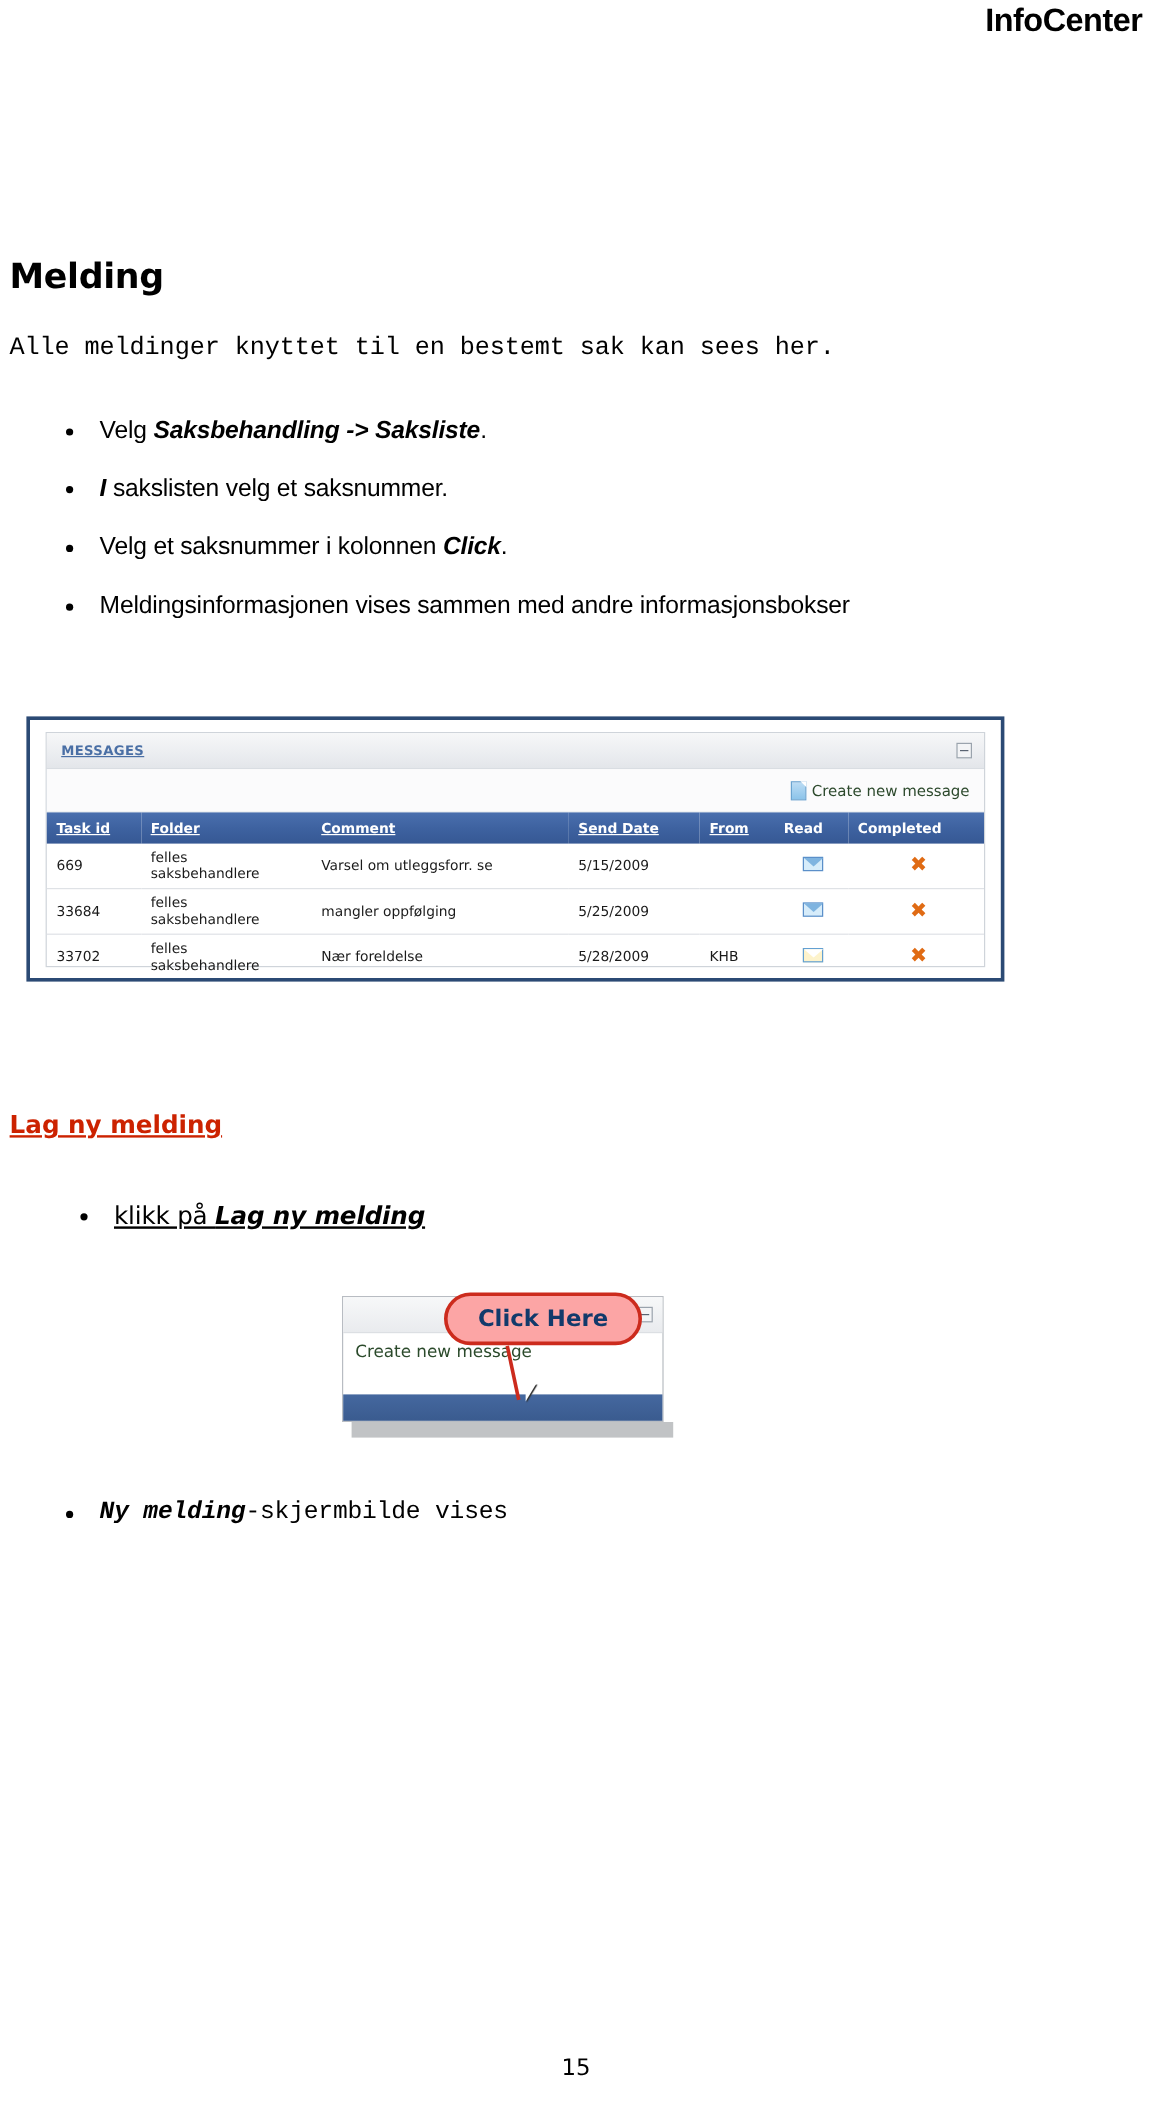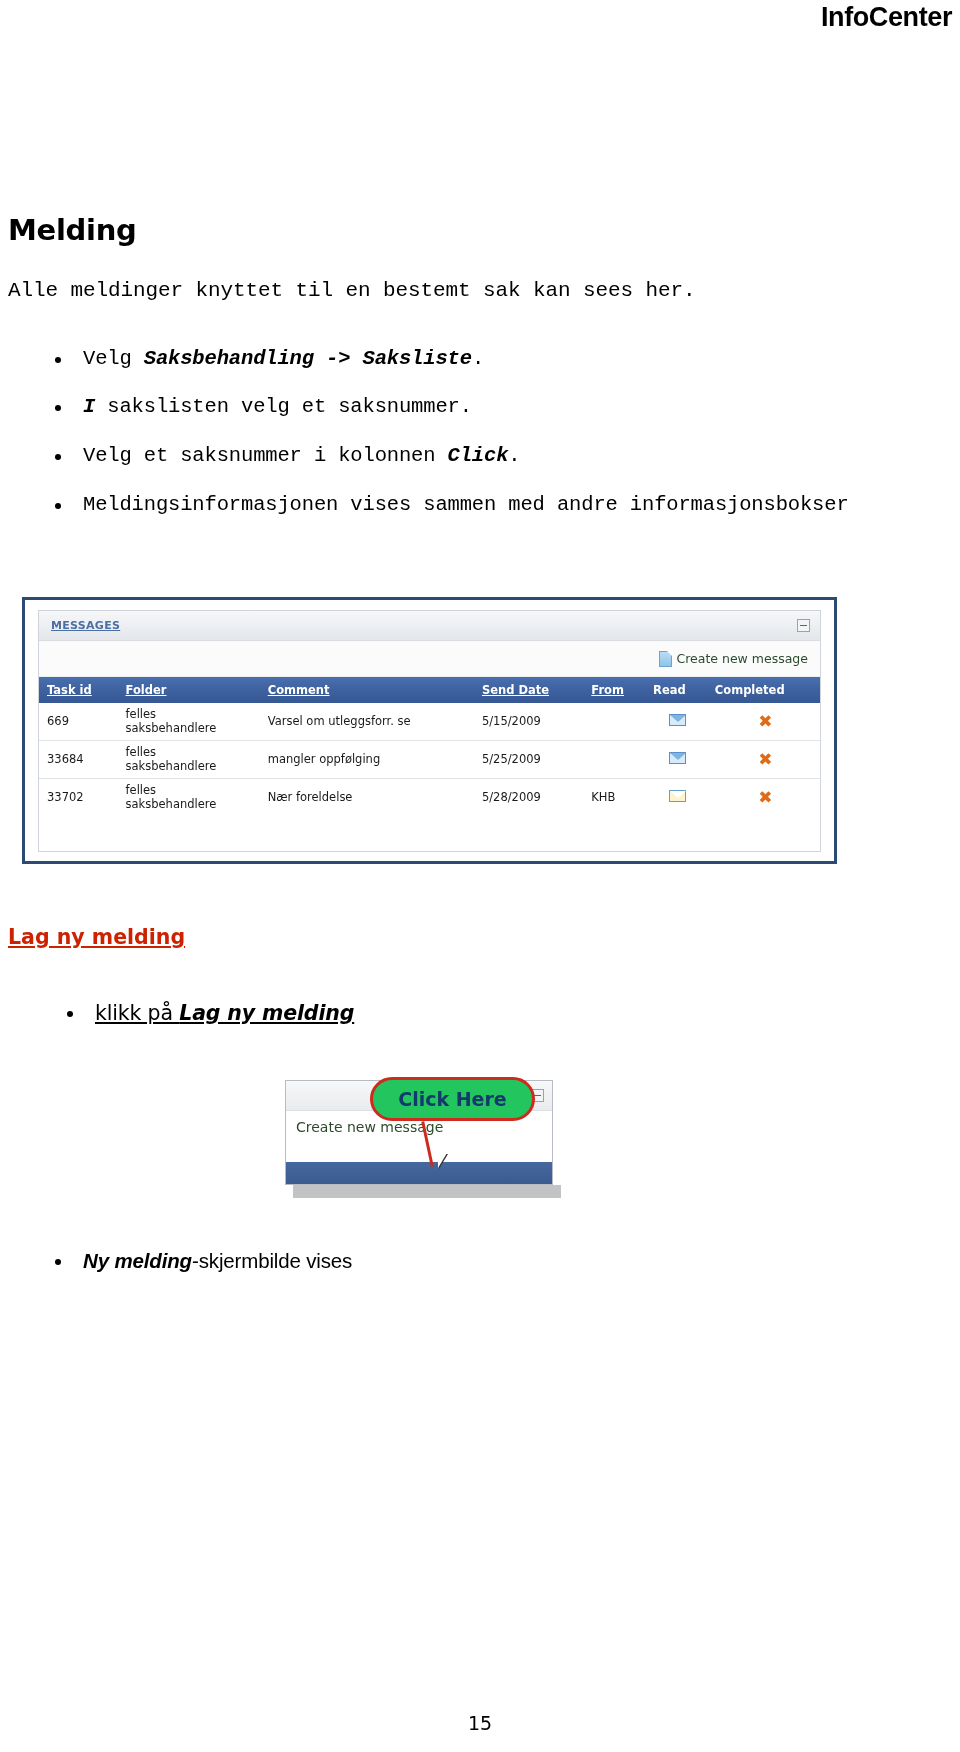--- a/index.html
+++ b/index.html
@@ -55,21 +55,21 @@
   }
 
   ul.bullets {
     list-style: none;
     margin: 0;
     padding: 0;
   }
   ul.bullets li {
     position: relative;
     padding-left: 75px;
-    font-family: Liberation Mono, monospace;
+    font-family: Liberation Sans, sans-serif;
     font-size: 20.5px;
     line-height: 1.3;
     margin-bottom: 22px;
     letter-spacing: -0.15px;
   }
   ul.bullets li::before {
     content: "";
     position: absolute;
     left: 47px;
     top: 11px;
@@ -78,21 +78,21 @@
     background: #000;
   }
   .bi { font-style: italic; font-weight: 700; }
 
   
   .shot {
     position: absolute;
     left: 22px;
     top: 597px;
     width: 815px;
-    height: 267px;
+    height: 221px;
     border: 3px solid #2b4a74;
     background: #ffffff;
     overflow: hidden;
     box-shadow: 0 0 0 1px #ffffff;
   }
   .shot-inner {
     position: absolute;
     left: 13px; right: 13px; top: 10px; bottom: 9px;
     border: 1px solid #cfd4da;
     background: #ffffff;
@@ -281,21 +281,21 @@
     background: linear-gradient(180deg,#45689f 0%,#3a5b8f 100%);
   }
   .callout {
     position: absolute;
     left: 84px;
     top: -4px;
     width: 165px;
     height: 44px;
     border: 3px solid #cc2b1d;
     border-radius: 22px;
-    background: #22c55e;
+    background: #fca5a5;
     display: flex;
     align-items: center;
     justify-content: center;
     font-family: "DejaVu Sans", sans-serif;
     font-size: 19px;
     font-weight: 700;
     color: #123a6b;
     z-index: 3;
   }
   .callout-arrow {
@@ -334,21 +334,21 @@
     position: absolute;
     left: 8px;
     top: 1248px;
     width: 900px;
     list-style: none;
     margin: 0; padding: 0;
   }
   ul.bullets3 li {
     position: relative;
     padding-left: 75px;
-    font-family: Liberation Sans, sans-serif;
+    font-family: Liberation Mono, monospace;
     font-size: 20.5px;
     line-height: 1.3;
     letter-spacing: -0.15px;
   }
   ul.bullets3 li::before {
     content: "";
     position: absolute;
     left: 47px; top: 11px;
     width: 6px; height: 6px;
     border-radius: 50%;

